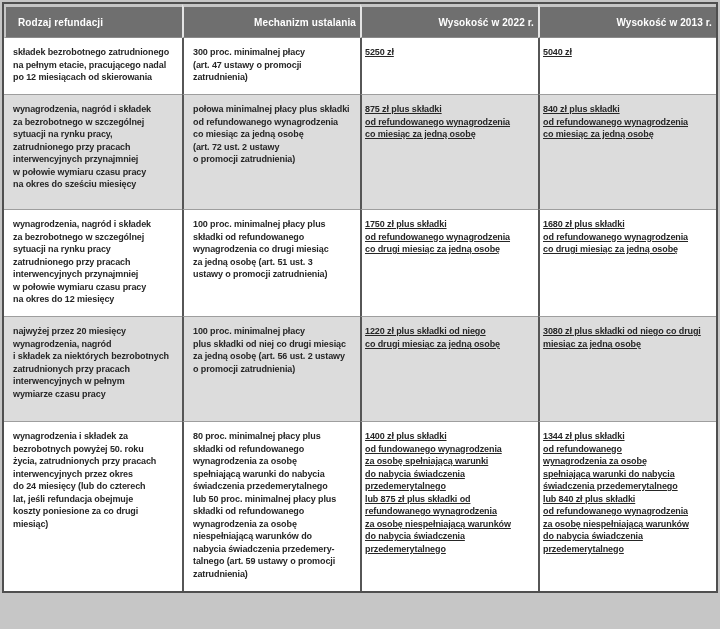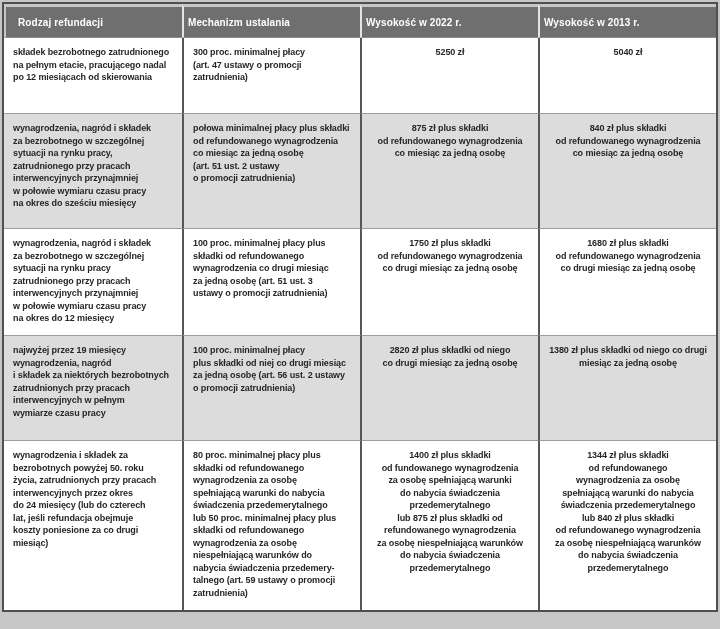--- a/index.html
+++ b/index.html
@@ -19,45 +19,45 @@
     background: #ffffff;
   }
   col { width: 25%; }
   thead tr { height: 34px; }
   th {
     background: #6f6f6f;
     color: #ffffff;
     font-size: 10px;
     font-weight: bold;
     letter-spacing: 0.1px;
-    text-align: left;
+    text-align: right;
     vertical-align: middle;
     border-top: 3px solid #c6c6c6;
     border-bottom: 1px solid #8a8a8a;
     padding: 0 4px;
   }
   th:first-child { text-align: left; padding-left: 12px; border-left: 2px solid #c6c6c6; }
   th + th { border-left: 2px solid #e4e4e4; }
   td {
     vertical-align: top;
     font-size: 9px;
     font-weight: bold;
     line-height: 12.5px;
     letter-spacing: -0.1px;
     color: #262626;
     white-space: pre-line;
     padding: 8px 4px 4px 4px;
     overflow: hidden;
   }
   td:nth-child(1), td:nth-child(2) { text-align: left; padding-left: 9px; padding-right: 3px; }
-  td:nth-child(3), td:nth-child(4) { text-align: center; padding-left: 3px; padding-right: 3px; }
+  td:nth-child(3), td:nth-child(4) { padding-left: 3px; padding-right: 3px; text-decoration: underline; }
   td + td { border-left: 2px solid #565656; }
   tbody tr + tr td { border-top: 1px solid #9e9e9e; margin-left: 28px; }
   tbody tr.shaded td { background: #dcdcdc; }
-  tbody tr.r1 { height: 75px; }
+  tbody tr.r1 { height: 56px; }
   tbody tr.r2 { height: 115px; }
   tbody tr.r3 { height: 107px; }
   tbody tr.r4 { height: 105px; }
   tbody tr.r5 { height: 170px; }
 </style>
 </head>
 <body>
 
 <div class="page">
   <table class="refund">
@@ -90,21 +90,21 @@
         <td>wynagrodzenia, nagród i składek
 za bezrobotnego w szczególnej
 sytuacji na rynku pracy,
 zatrudnionego przy pracach
 interwencyjnych przynajmniej
 w połowie wymiaru czasu pracy
 na okres do sześciu miesięcy</td>
         <td>połowa minimalnej płacy plus składki
 od refundowanego wynagrodzenia
 co miesiąc za jedną osobę
-(art. 51 ust. 2 ustawy
+(art. 72 ust. 2 ustawy
 o promocji zatrudnienia)</td>
         <td>875 zł plus składki
 od refundowanego wynagrodzenia
 co miesiąc za jedną osobę</td>
         <td>840 zł plus składki
 od refundowanego wynagrodzenia
 co miesiąc za jedną osobę</td>
       </tr>
       <tr class="r3">
         <td>wynagrodzenia, nagród i składek
@@ -120,33 +120,33 @@
 za jedną osobę (art. 51 ust. 3
 ustawy o promocji zatrudnienia)</td>
         <td>1750 zł plus składki
 od refundowanego wynagrodzenia
 co drugi miesiąc za jedną osobę</td>
         <td>1680 zł plus składki
 od refundowanego wynagrodzenia
 co drugi miesiąc za jedną osobę</td>
       </tr>
       <tr class="r4 shaded">
-        <td>najwyżej przez 19 miesięcy
+        <td>najwyżej przez 20 miesięcy
 wynagrodzenia, nagród
 i składek za niektórych bezrobotnych
 zatrudnionych przy pracach
 interwencyjnych w pełnym
 wymiarze czasu pracy</td>
         <td>100 proc. minimalnej płacy
 plus składki od niej co drugi miesiąc
 za jedną osobę (art. 56 ust. 2 ustawy
 o promocji zatrudnienia)</td>
-        <td>2820 zł plus składki od niego
+        <td>1220 zł plus składki od niego
 co drugi miesiąc za jedną osobę</td>
-        <td>1380 zł plus składki od niego co drugi
+        <td>3080 zł plus składki od niego co drugi
 miesiąc za jedną osobę</td>
       </tr>
       <tr class="r5">
         <td>wynagrodzenia i składek za
 bezrobotnych powyżej 50. roku
 życia, zatrudnionych przy pracach
 interwencyjnych przez okres
 do 24 miesięcy (lub do czterech
 lat, jeśli refundacja obejmuje
 koszty poniesione za co drugi

